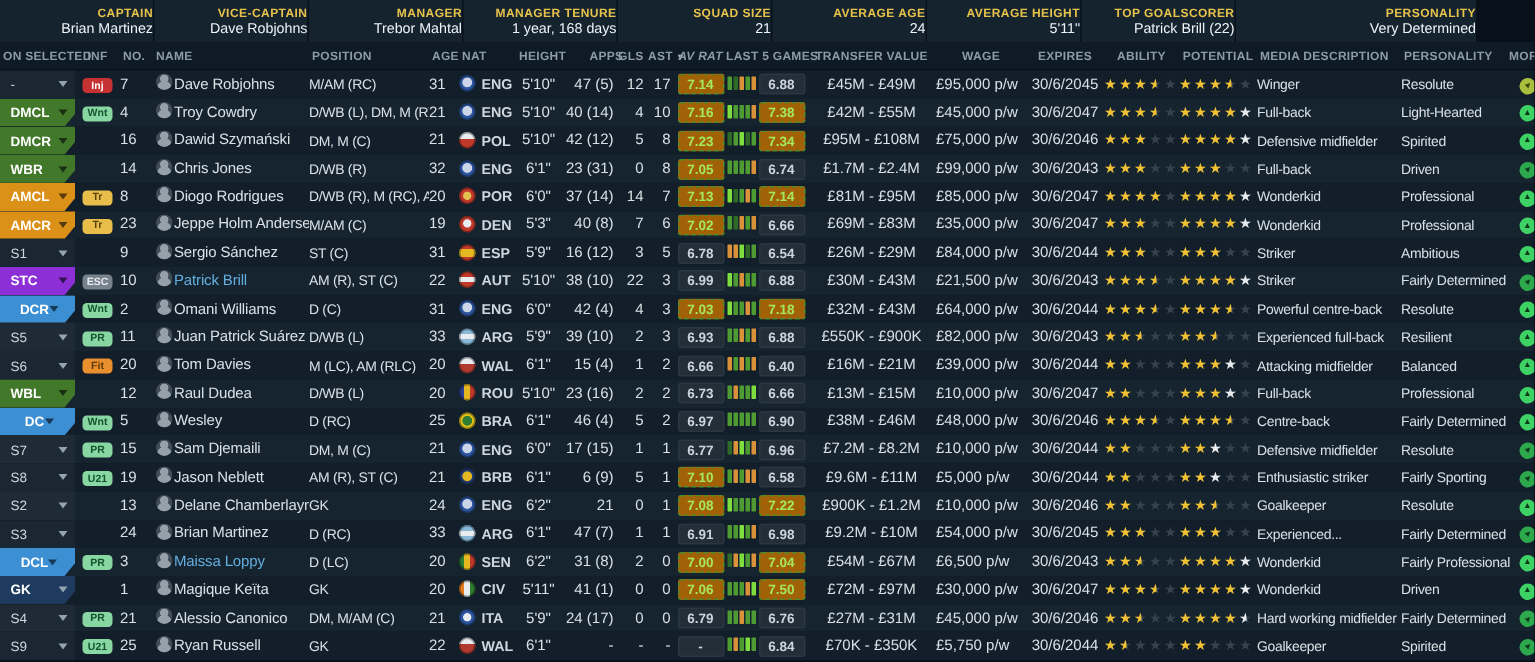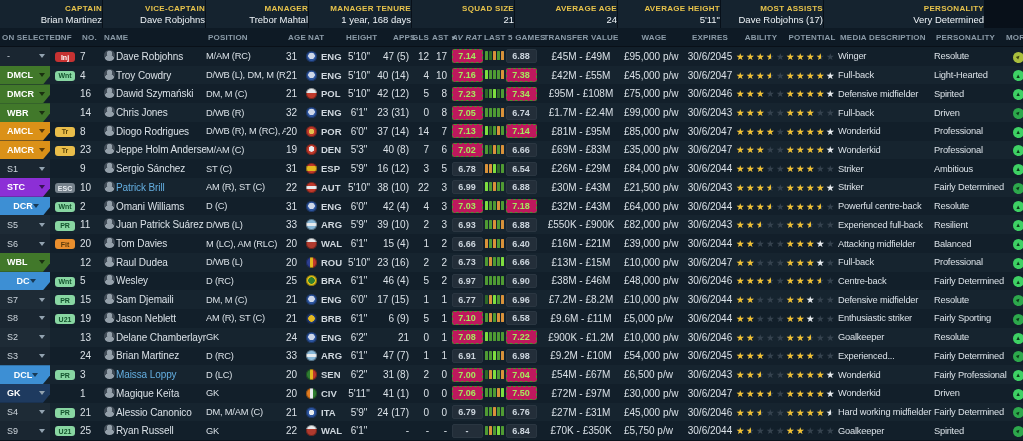--- a/index.html
+++ b/index.html
@@ -69,21 +69,21 @@
   .name{font-size:10px;letter-spacing:-0.1px;overflow:hidden;}
   .name.link{color:#64aee0;}
   .pos{font-size:9.3px;letter-spacing:-0.2px;overflow:hidden;}
   
   .flag{width:11px;height:11px;border-radius:50%;display:inline-block;margin-right:4px;
         vertical-align:-2px;box-shadow:inset 0 0 0 1px rgba(0,0,0,.35);}
   .natcode{font-size:9.5px;font-weight:bold;color:#cfd7de;}
   
   .rat{display:inline-block;width:31px;text-align:center;border-radius:2px;
        font-size:9px;font-weight:bold;padding:1px 0;}
-  .rat.hot{background:#be185d;color:#a5e85e;border:1px dashed #4f8e2e;}
+  .rat.hot{background:#a16207;color:#a5e85e;border:1px dashed #4f8e2e;}
   .rat.plain{background:#232e39;color:#ccd5dd;border:1px solid #2a3641;}
   
   .form{display:inline-flex;gap:1px;align-items:flex-end;height:10px;}
   .form b{width:3px;height:9px;border-radius:0.5px;}
   
   .stars{display:inline-flex;}
   .st{position:relative;display:inline-block;width:10px;height:11px;font-size:9.5px;
       line-height:11px;color:#36434f;text-align:left;}
   .st .f{position:absolute;left:0;top:0;height:11px;overflow:hidden;white-space:nowrap;}
   
@@ -124,22 +124,22 @@
   </div>
       <div class="panel">
     <div class="lbl">AVERAGE AGE</div>
     <div class="val">24</div>
   </div>
       <div class="panel">
     <div class="lbl">AVERAGE HEIGHT</div>
     <div class="val">5'11"</div>
   </div>
       <div class="panel">
-    <div class="lbl">MOST ASSISTS</div>
-    <div class="val">Dave Robjohns (17)</div>
+    <div class="lbl">TOP GOALSCORER</div>
+    <div class="val">Patrick Brill (22)</div>
   </div>
       <div class="panel">
     <div class="lbl">PERSONALITY</div>
     <div class="val">Very Determined</div>
   </div>
     </div>
   <div class="thead">
       <div class="hc l" style="grid-column: span 1;">ON SELECTED</div>
       <div class="hc c" style="grid-column: span 1;">INF</div>
       <div class="hc l" style="grid-column: span 1;">NO.</div>

